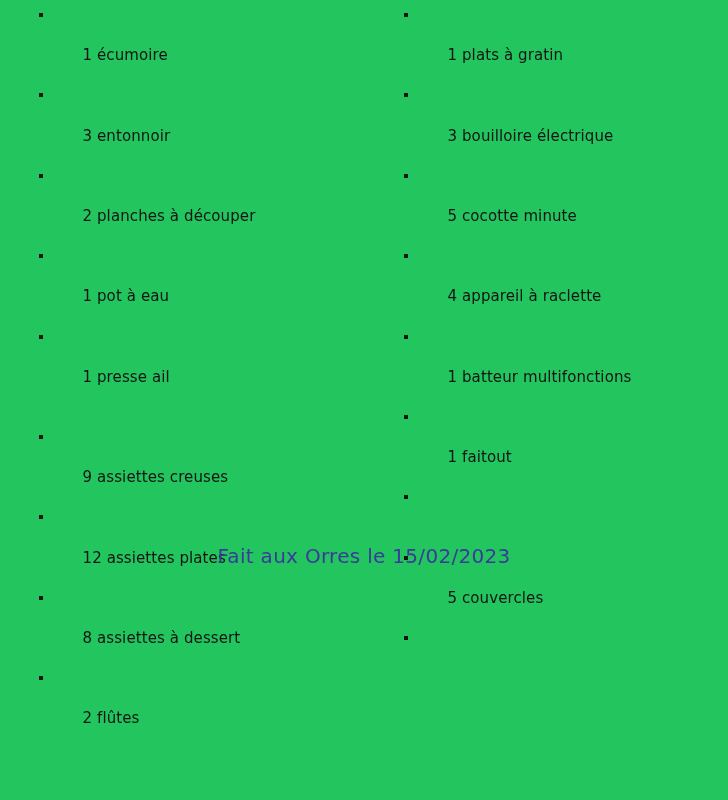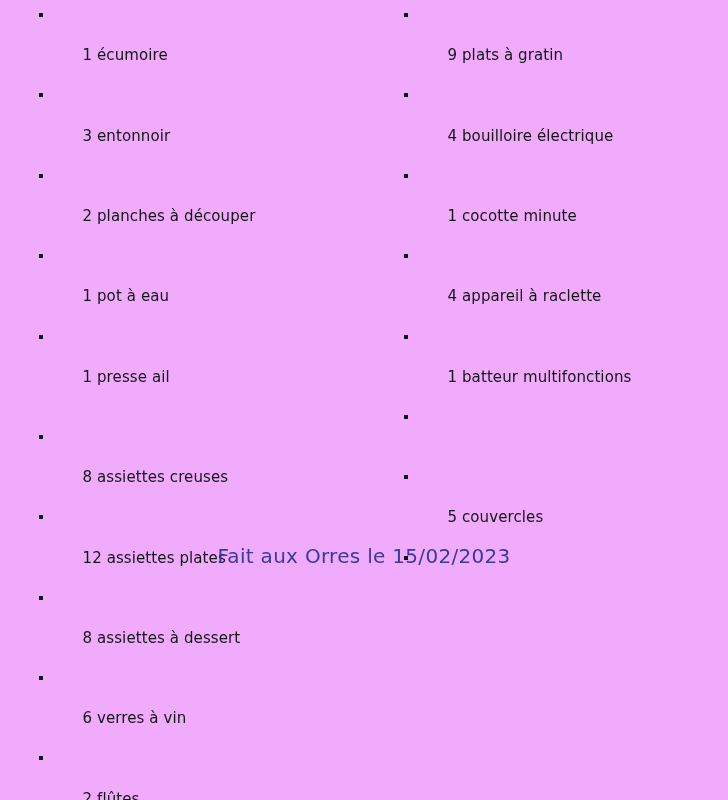--- a/index.html
+++ b/index.html
@@ -4,21 +4,21 @@
 <style>
   html, body {
     margin: 0;
     padding: 0;
     background: #ffffff;
   }
   .page {
     position: relative;
     width: 728px;
     height: 800px;
-    background: #f0abfc;
+    background: #22c55e;
     overflow: hidden;
     font-family: "DejaVu Sans", "Liberation Sans", sans-serif;
     color: #141414;
   }
   .column {
     position: absolute;
     top: 5px;
   }
   .col-left {
     left: 38px;
@@ -86,61 +86,61 @@
     <span class="item-text">1 pot à eau</span>
   </li>
         <li class="item">
     <span class="bullet"></span>
     <span class="item-text">1 presse ail</span>
   </li>
       </ul>
       <ul class="group">
         <li class="item">
     <span class="bullet"></span>
-    <span class="item-text">8 assiettes creuses</span>
+    <span class="item-text">9 assiettes creuses</span>
   </li>
         <li class="item">
     <span class="bullet"></span>
     <span class="item-text">12 assiettes plates</span>
   </li>
         <li class="item">
     <span class="bullet"></span>
     <span class="item-text">8 assiettes à dessert</span>
   </li>
         <li class="item">
     <span class="bullet"></span>
-    <span class="item-text">6 verres à vin</span>
-  </li>
-        <li class="item">
-    <span class="bullet"></span>
     <span class="item-text">2 flûtes</span>
   </li>
       </ul>
     </div>
   <div class="column col-right">
       <ul class="group">
         <li class="item">
     <span class="bullet"></span>
-    <span class="item-text">9 plats à gratin</span>
+    <span class="item-text">1 plats à gratin</span>
   </li>
         <li class="item">
     <span class="bullet"></span>
-    <span class="item-text">4 bouilloire électrique</span>
+    <span class="item-text">3 bouilloire électrique</span>
   </li>
         <li class="item">
     <span class="bullet"></span>
-    <span class="item-text">1 cocotte minute</span>
+    <span class="item-text">5 cocotte minute</span>
   </li>
         <li class="item">
     <span class="bullet"></span>
     <span class="item-text">4 appareil à raclette</span>
   </li>
         <li class="item">
     <span class="bullet"></span>
     <span class="item-text">1 batteur multifonctions</span>
+  </li>
+        <li class="item">
+    <span class="bullet"></span>
+    <span class="item-text">1 faitout</span>
   </li>
         <li class="item">
     <span class="bullet"></span>
   </li>
         <li class="item">
     <span class="bullet"></span>
     <span class="item-text">5 couvercles</span>
   </li>
         <li class="item">
     <span class="bullet"></span>

